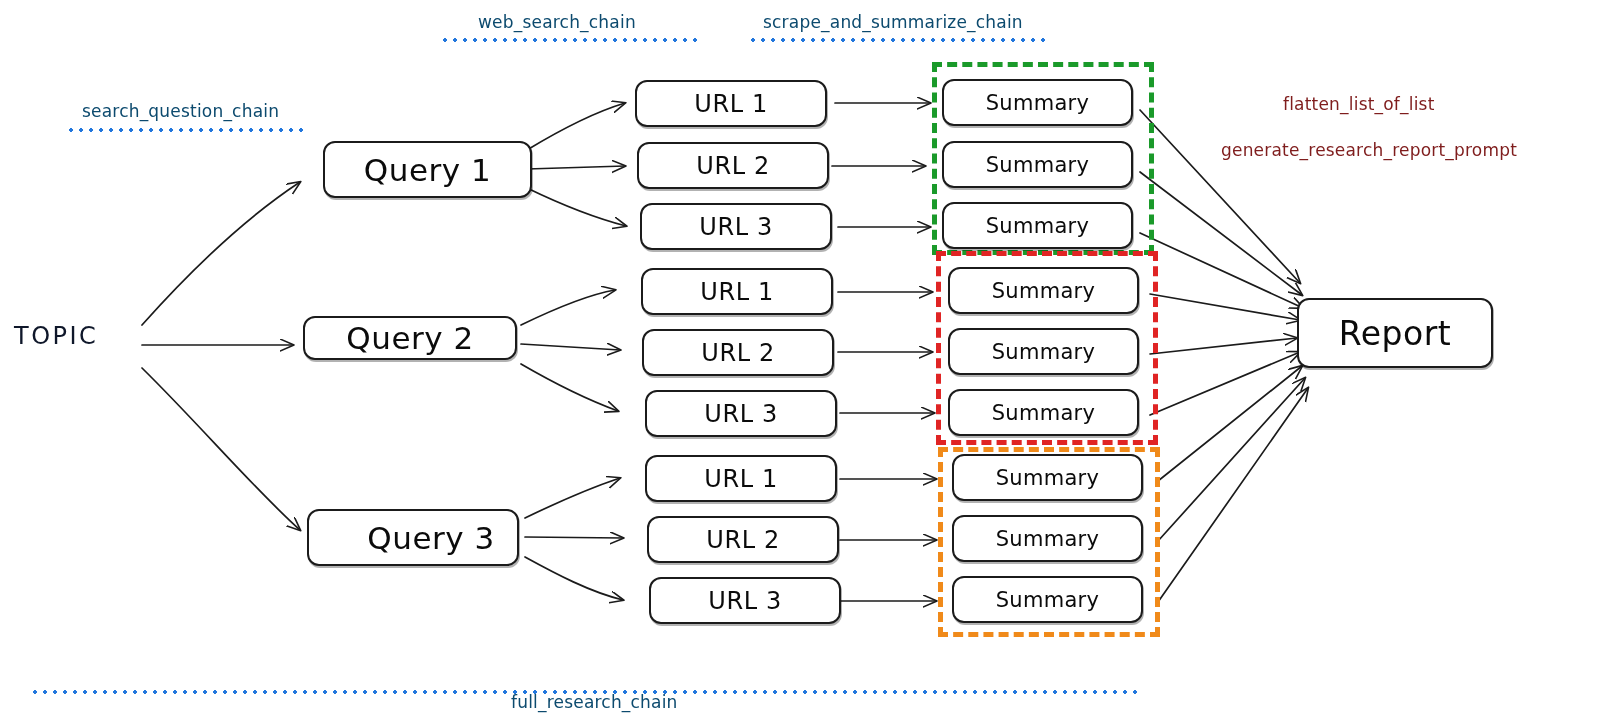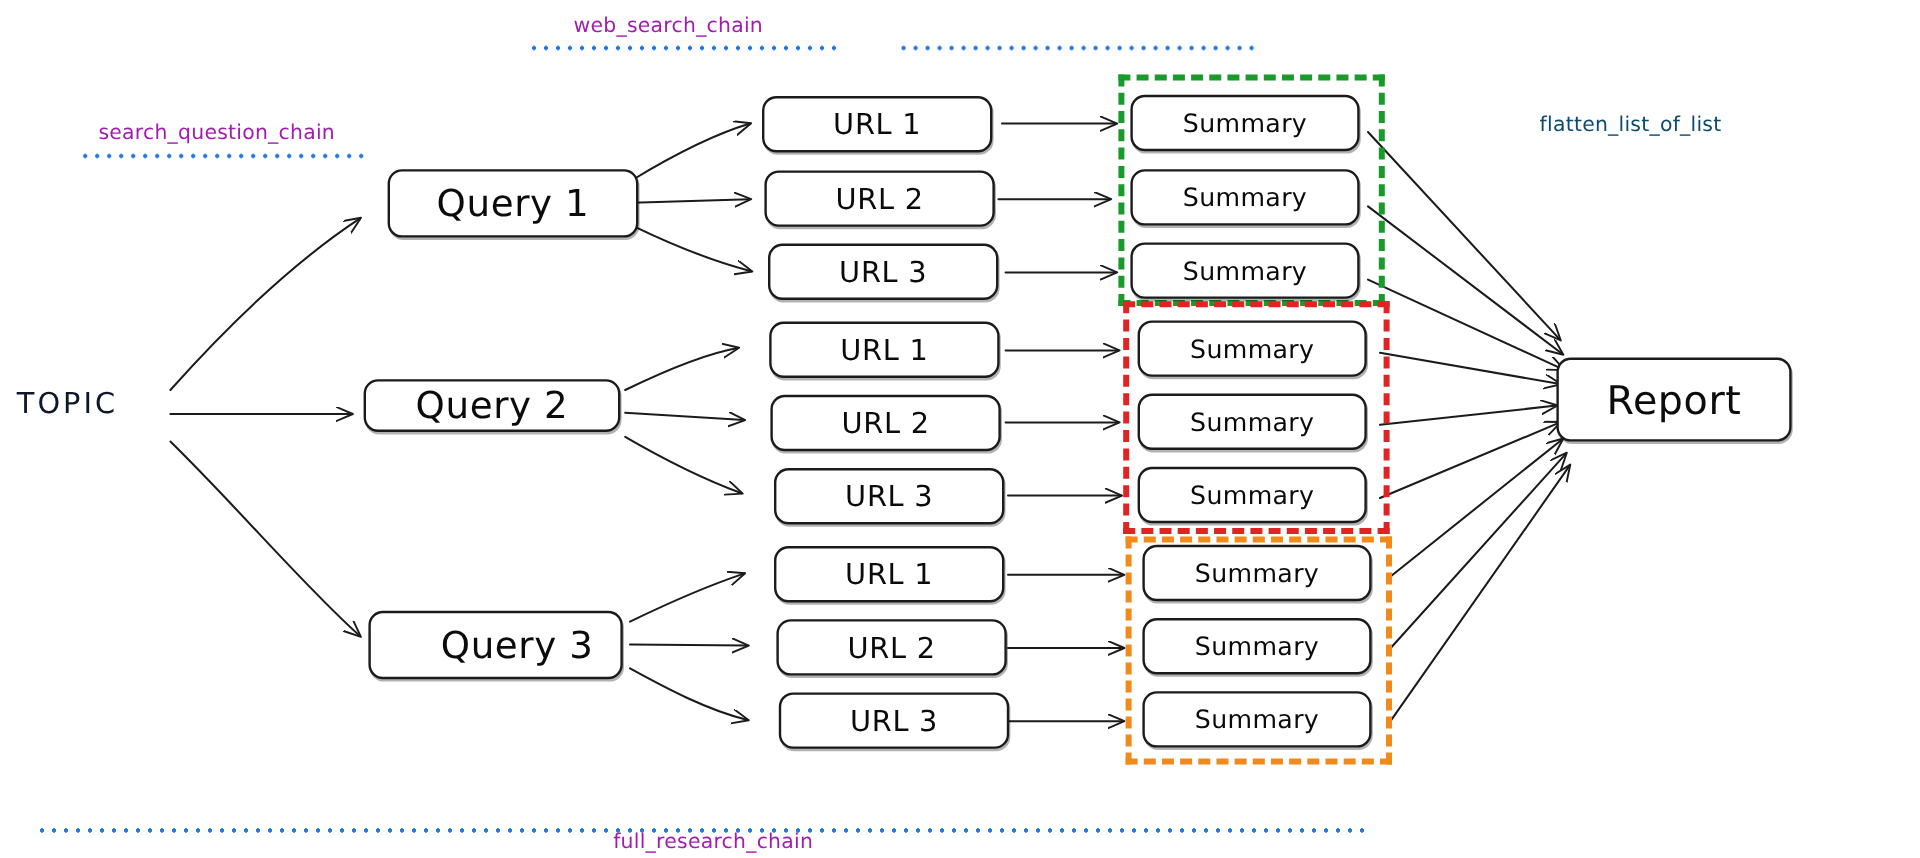--- a/index.html
+++ b/index.html
@@ -68,22 +68,22 @@
     border-style: dashed;
     border-width: 5px;
     background: transparent;
   }
   .chain-label {
     position: absolute;
     font-size: 17px;
     white-space: nowrap;
     letter-spacing: 0.2px;
   }
-  .chain-label.red { color: #a21caf; }
-  .chain-label.green { color: #0c4a6e; }
+  .chain-label.red { color: #0c4a6e; }
+  .chain-label.green { color: #7f1d1d; }
   .dot-rule {
     position: absolute;
     height: 4px;
     background-image: radial-gradient(circle, #2277dd 0 1.6px, rgba(0,0,0,0) 1.9px);
     background-size: 10px 4px;
     background-repeat: repeat-x;
   }
 </style>
 </head>
 <body>
@@ -173,20 +173,22 @@
   <div class="node summary" style="left:952px; top:576px; width:191px; height:47px;">Summary</div>
 
   <div class="node report" style="left:1297px; top:298px; width:196px; height:70px;">Report</div>
 
   <div class="chain-label red" style="left:82px; top:101px;">search_question_chain</div>
   <div class="dot-rule" style="left:66px; top:128px; width:240px;"></div>
 
   <div class="chain-label red" style="left:478px; top:12px;">web_search_chain</div>
   <div class="dot-rule" style="left:440px; top:38px; width:260px;"></div>
 
+  <div class="chain-label red" style="left:763px; top:12px;">scrape_and_summarize_chain</div>
   <div class="dot-rule" style="left:748px; top:38px; width:300px;"></div>
 
   <div class="chain-label red" style="left:511px; top:650px;margin-top:42px;">full_research_chain</div>
   <div class="dot-rule" style="left:30px; top:690px; width:1110px;"></div>
 
   <div class="chain-label green" style="left:1283px; top:94px;">flatten_list_of_list</div>
+  <div class="chain-label green" style="left:1221px; top:140px;">generate_research_report_prompt</div>
 
 </div>
 
 </body></html>

